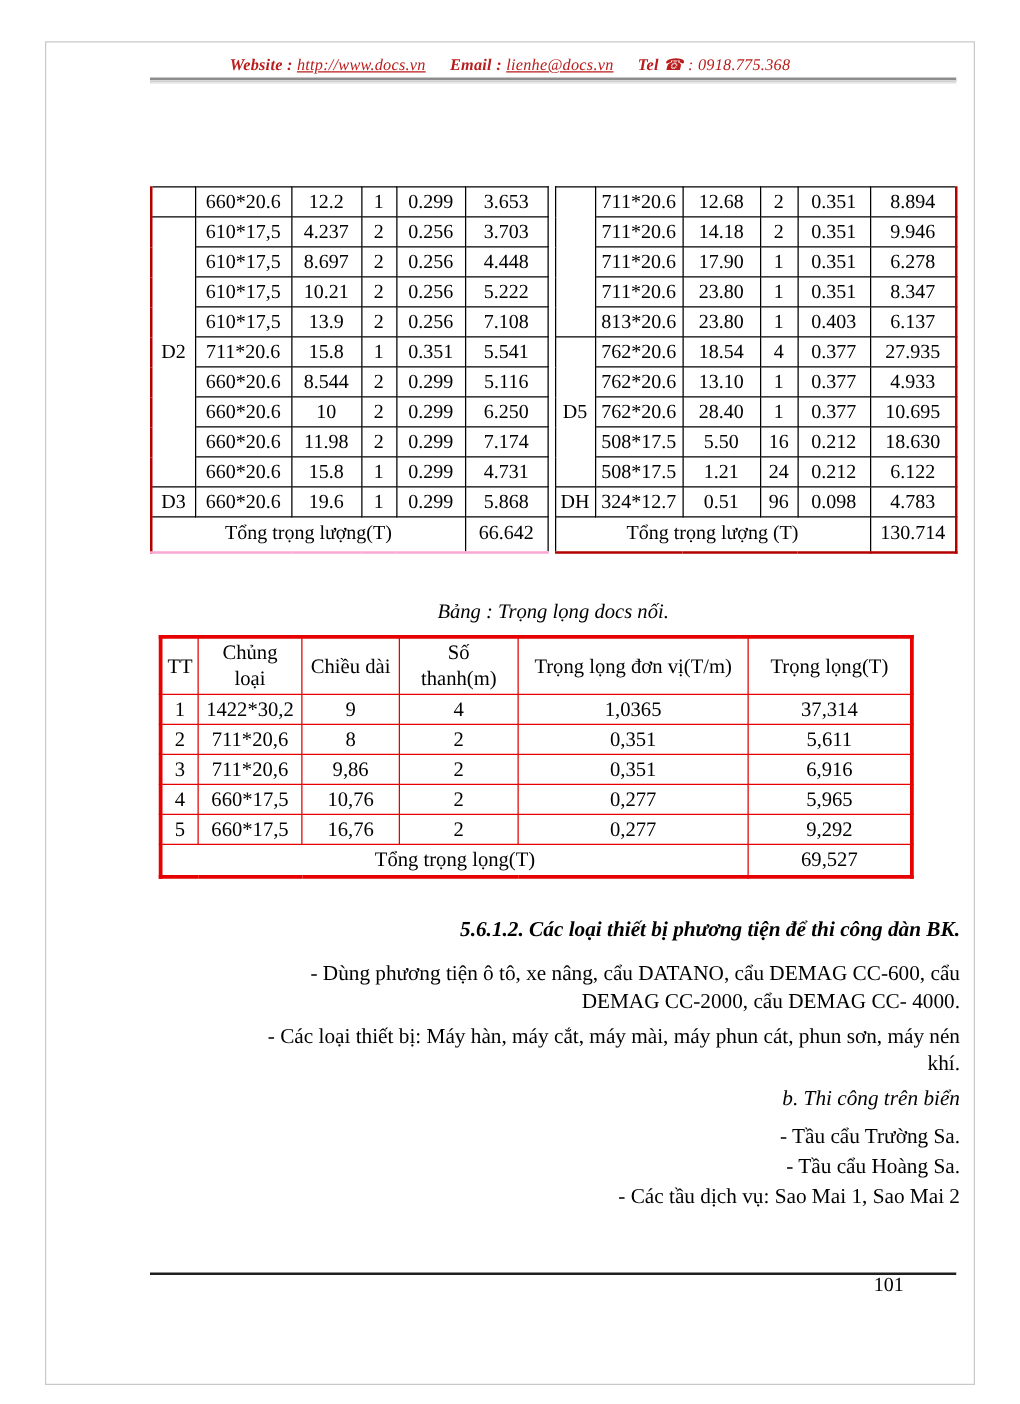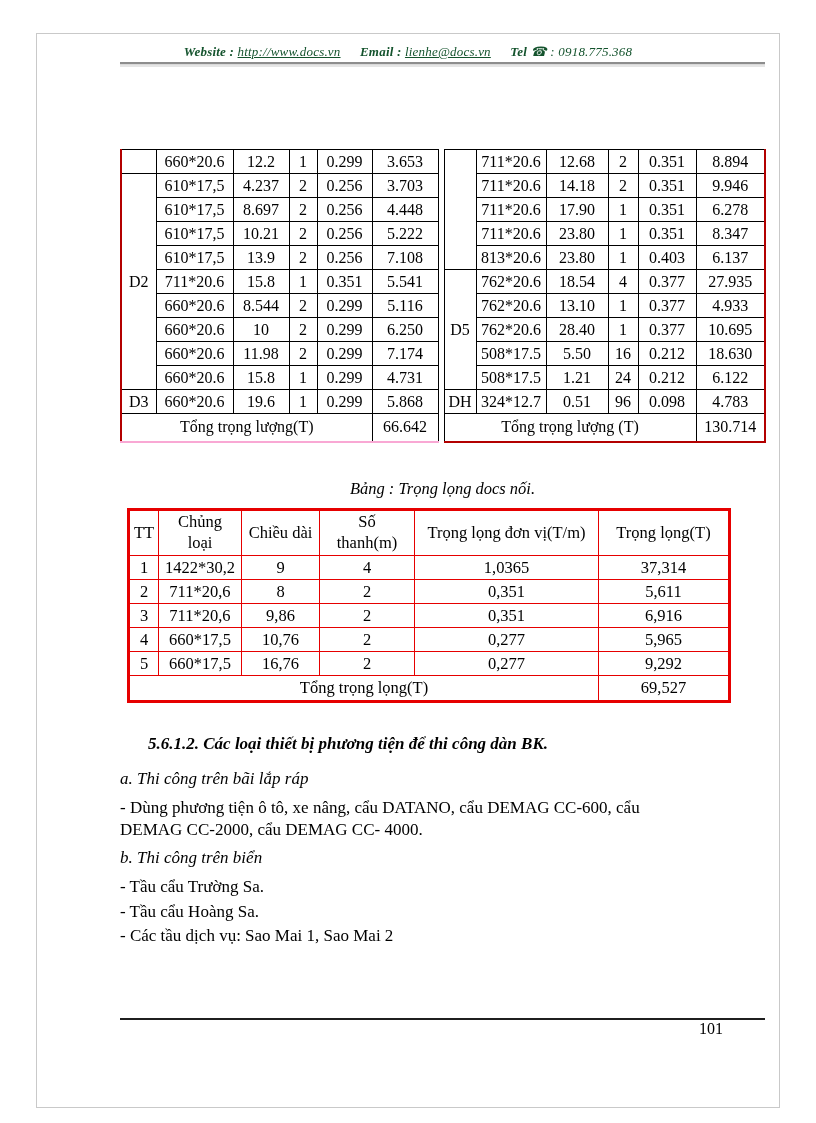--- a/index.html
+++ b/index.html
@@ -14,21 +14,21 @@
   .page { position:absolute; inset:0; }
   .page-border {
     position:absolute; left:36px; top:33px; width:744px; height:1075px;
     border:1px solid #c9c9c9;
   }
 
   
   .site-header {
     position:absolute; top:44px; left:0; width:816px;
     text-align:center; font-style:italic; font-size:13px;
-    color:#14532d; letter-spacing:.2px;
+    color:#b91c1c; letter-spacing:.2px;
   }
   .site-header .lab { font-weight:bold; }
   .site-header .gap { margin-left:16px; }
   .site-header .u { text-decoration:underline; }
   .header-rule {
     position:absolute; top:62px; left:120px; width:645px; height:3px;
     background:#8d8d8d; border-bottom:1px solid #d8d8d8;
     box-shadow:0 2px 0 rgba(0,0,0,.10);
   }
 
@@ -62,21 +62,21 @@
     border:1px solid #e60000; text-align:center; vertical-align:middle;
     font-weight:normal; font-size:16.5px; padding:0 2px; overflow:hidden;
   }
   #t2 thead th { height:46px; white-space:pre-line; line-height:1.25; }
   #t2 tbody td { height:24px; }
   #t2 tr.totals td { height:26px; }
 
   
   .content {
     position:absolute; top:733px; left:120px; width:648px;
-    font-size:17px; line-height:1.3;
+    font-size:17px; line-height:1.3;text-align:right;
   }
   .h-sec { font-weight:bold; font-style:italic; font-size:17px; text-indent:28px; margin-bottom:13px; }
   .sub   { font-style:italic; margin-bottom:7px; }
   .para  { margin-bottom:6px; white-space:pre-line; }
   .item  { margin-bottom:2px; }
 
   
   .bottom-rule { position:absolute; top:1018px; left:120px; width:645px; height:2px; background:#1f1f1f; }
   .page-num {
     position:absolute; top:1020px; left:120px; width:645px;
@@ -369,23 +369,24 @@
     <tbody>
       <tr class="totals">
         <td colspan="5">Tổng trọng lọng(T)</td>
         <td>69,527</td>
       </tr>
     </tbody>
   </table>
 
   <div class="content">
     <div class="h-sec">5.6.1.2. Các loại thiết bị phương  tiện để thi công dàn BK.</div>
-    <div class="sub">a. Thi công trên bãi lắp ráp</div>
     <div class="para">- Dùng phương  tiện ô tô, xe nâng, cẩu DATANO, cẩu DEMAG CC-600, cẩu
 DEMAG CC-2000, cẩu DEMAG CC- 4000.</div>
+    <div class="para">- Các loại thiết bị: Máy hàn, máy cắt, máy mài, máy phun cát, phun sơn, máy nén
+khí.</div>
     <div class="sub">b. Thi công trên biển</div>
     <div class="item">- Tầu cẩu Trường  Sa.</div>
     <div class="item">- Tầu cẩu Hoàng Sa.</div>
     <div class="item">- Các tầu dịch vụ: Sao Mai 1, Sao Mai 2</div>
   </div>
 
   <div class="bottom-rule"></div>
   <div class="page-num">101</div>
 
 </div>

